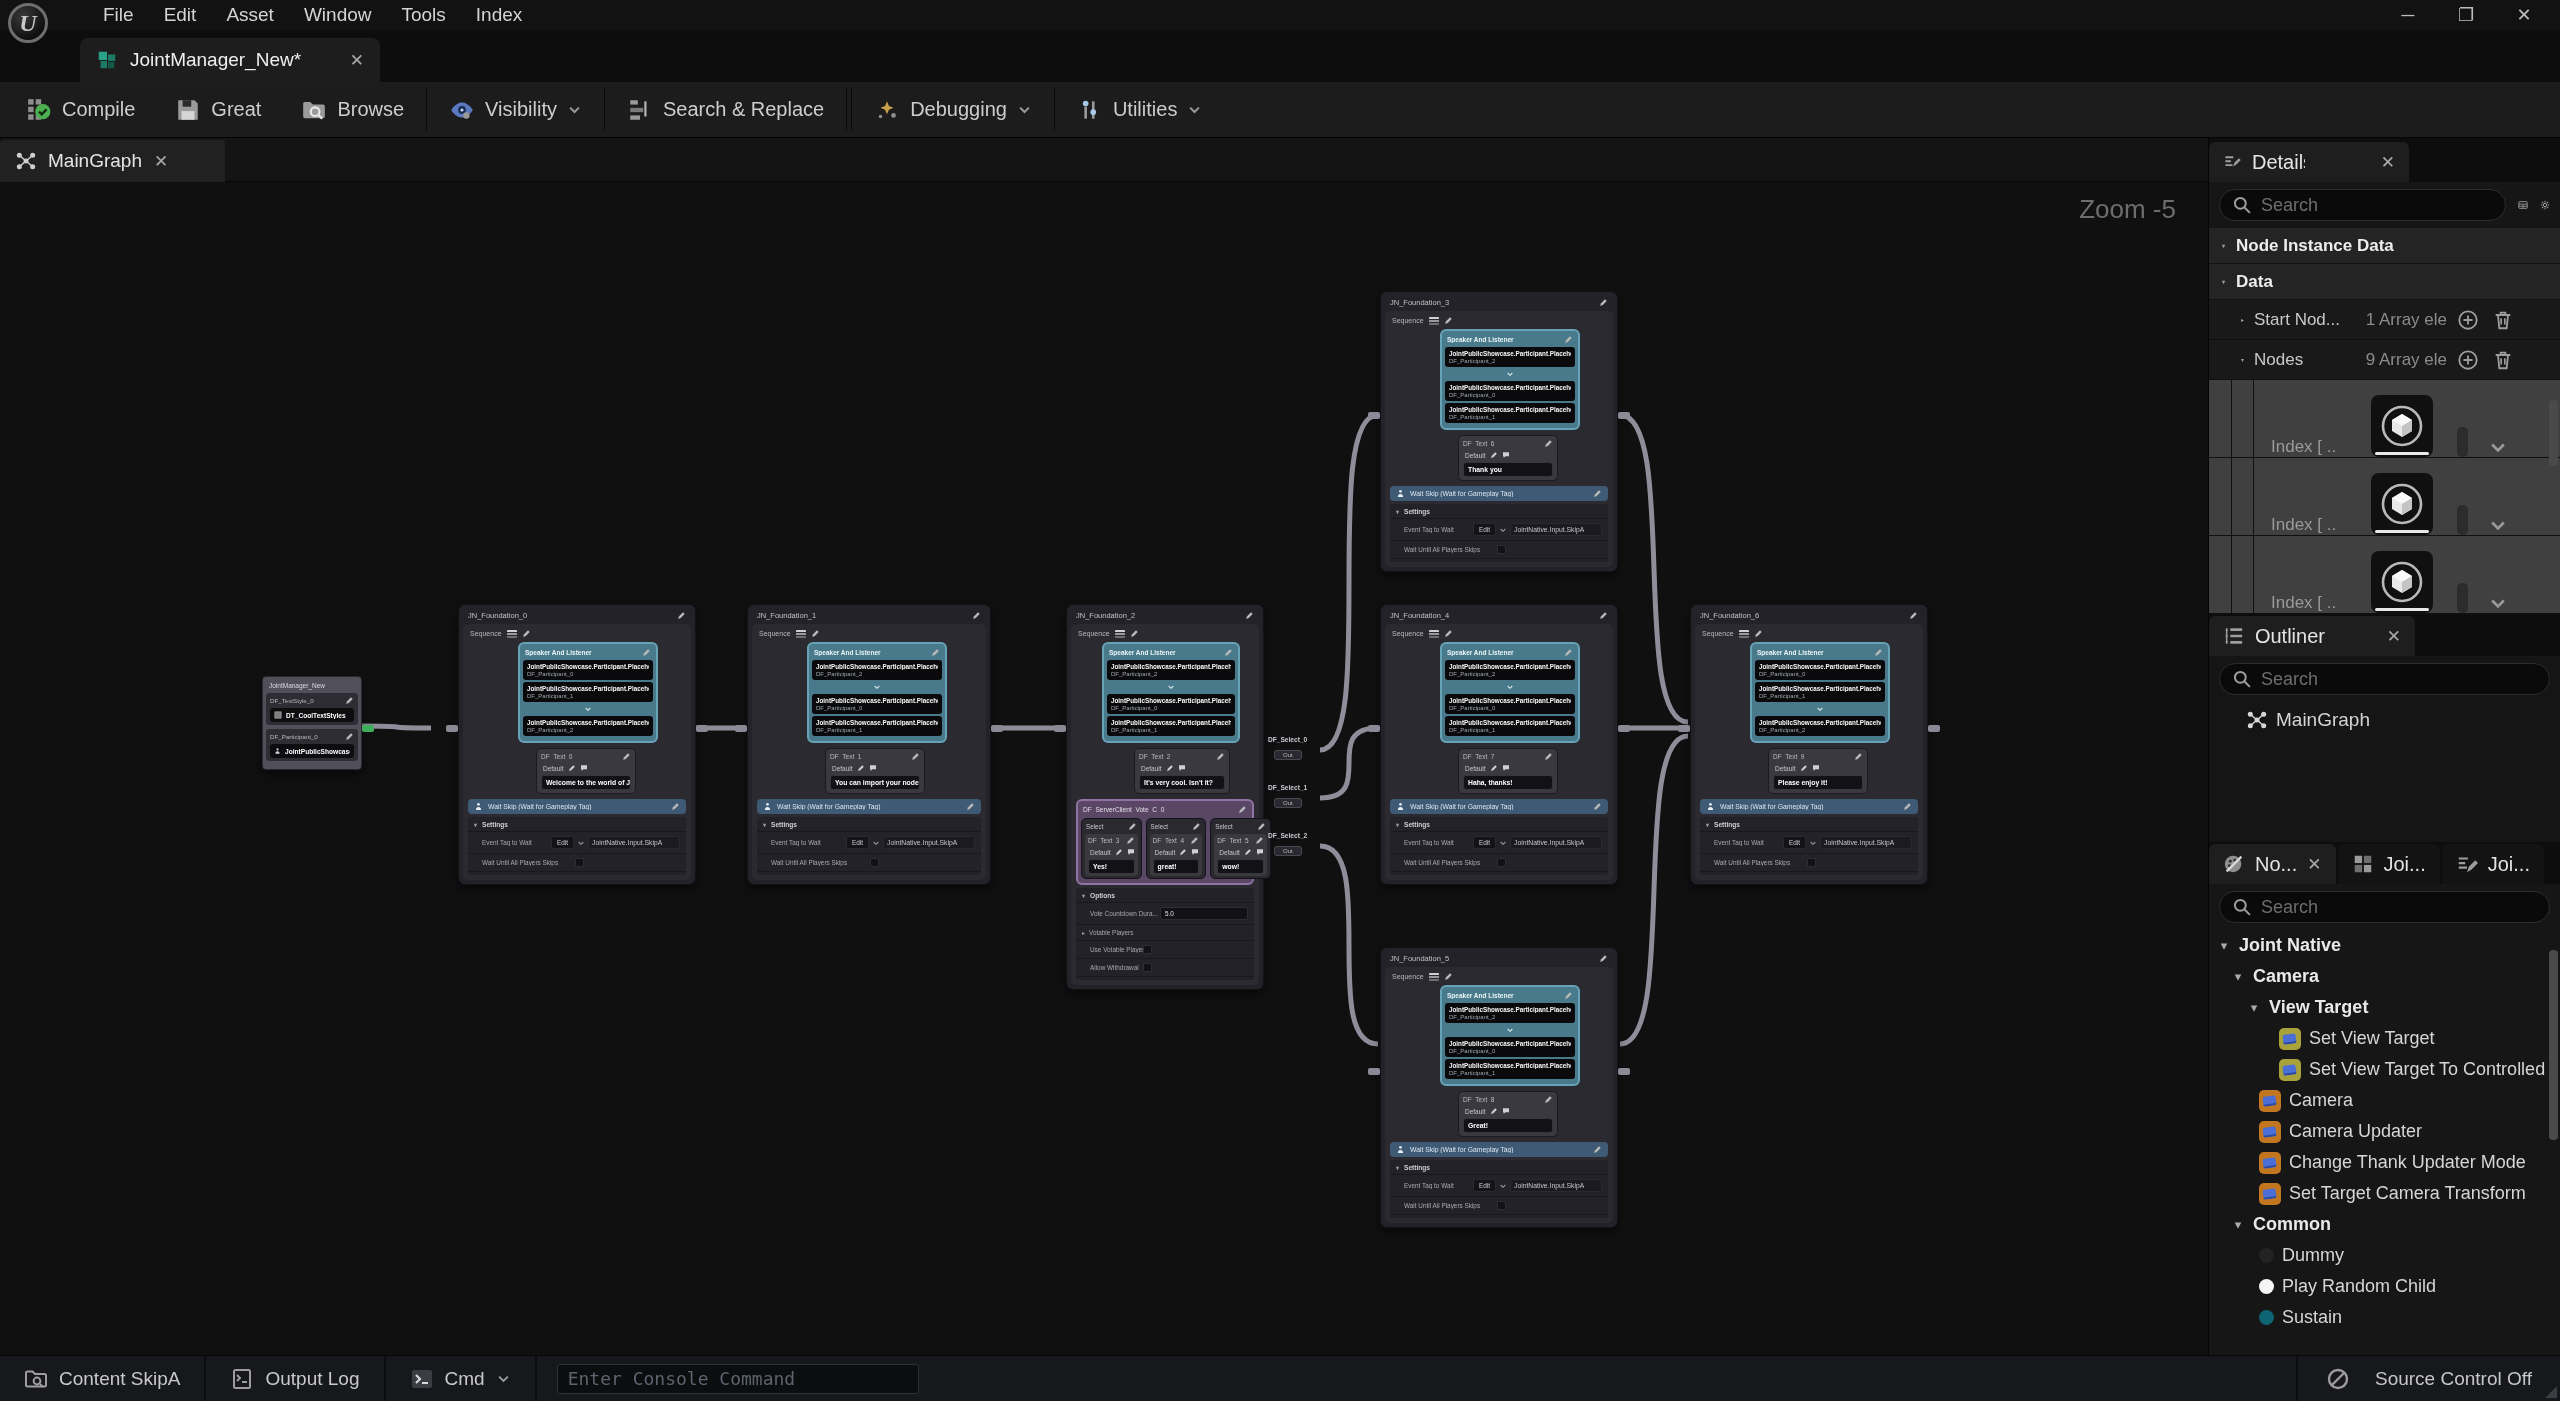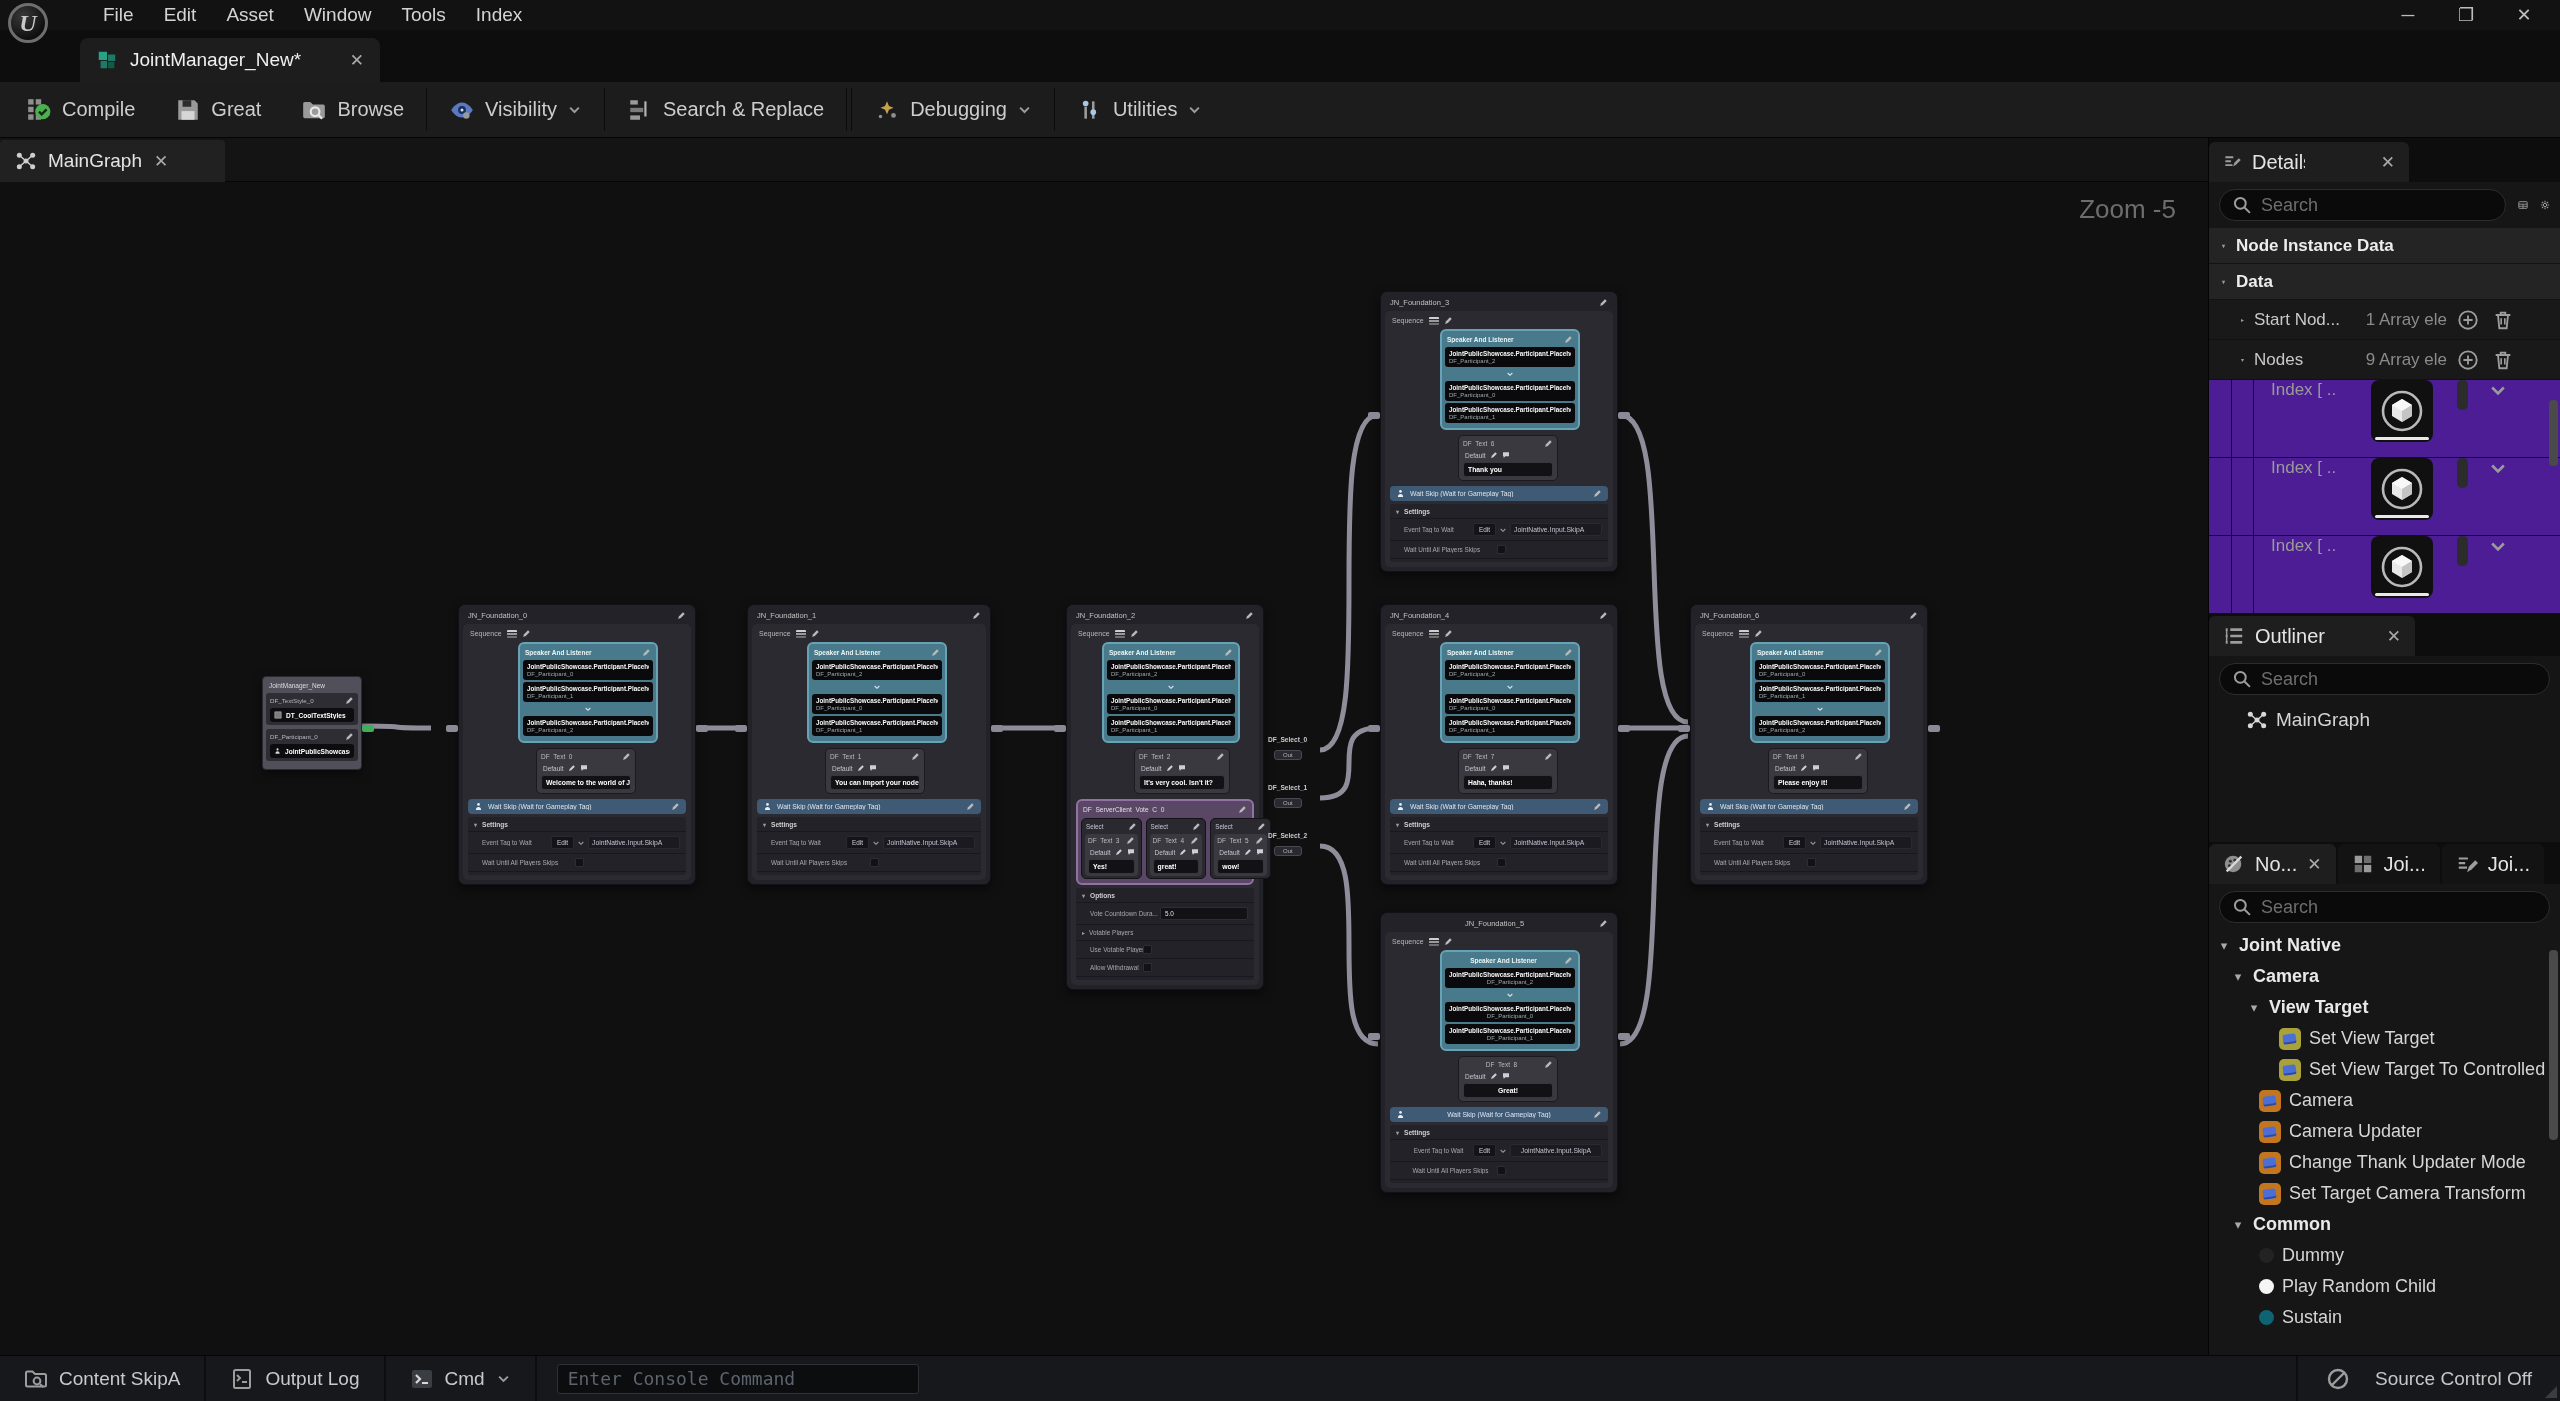--- a/index.html
+++ b/index.html
@@ -102,21 +102,21 @@
 .search-pill{flex:1;height:32px;background:#0a0a0a;border:1px solid #2c2c2c;border-radius:16px;display:flex;align-items:center;gap:9px;padding:0 12px}
 .search-pill input{flex:1;background:transparent;border:none;outline:none;color:#cfcfcf;font-size:18px;font-family:"Liberation Sans",sans-serif}
 .search-pill input::placeholder{color:#6e6e6e}
 .sm-ic{width:20px;height:20px}
 .hdr-ic{width:24px;height:24px}
 .details-cat{height:36px;display:flex;align-items:center;gap:11px;padding-left:13px;background:#242424;border-bottom:1px solid #131313;font-size:17px;font-weight:bold;color:#ededed}
 .details-row{height:40px;display:flex;align-items:center;background:#191919;border-bottom:1px solid #101010;padding-left:32px;gap:10px}
 .dr-label{font-size:17px;color:#c9c9c9;width:118px;white-space:nowrap;overflow:hidden}
 .dr-value{font-size:17px;color:#8b8b8b;flex:1;white-space:nowrap}
 .dr-icons{display:flex;gap:13px;margin-right:46px;color:#a5a5a5}
-.index-row{height:78px;display:flex;align-items:flex-start;background:#4c1d95;border-bottom:1px solid #101010;padding-left:62px;gap:20px;position:relative}
+.index-row{height:78px;display:flex;align-items:flex-end;background:#404040;border-bottom:1px solid #101010;padding-left:62px;gap:20px;position:relative}
 .index-row:before{content:"";position:absolute;left:22px;top:0;bottom:0;width:1px;background:#111}
 .index-row:after{content:"";position:absolute;left:44px;top:0;bottom:0;width:1px;background:#111}
 .ix-label{font-size:17px;color:#9a9a9a;width:80px}
 .ix-tile{width:62px;height:62px;background:#101010;border-radius:8px;display:flex;align-items:center;justify-content:center;position:relative}
 .ix-tile:after{content:"";position:absolute;left:4px;right:4px;bottom:2px;height:3px;background:#e9e9e9;border-radius:2px}
 .ix-pill{width:11px;height:30px;background:#2c2c2c;border-radius:5px;margin-left:4px}
 .scroll-thumb{position:absolute;right:2px;width:9px;background:#4a4a4a;border-radius:4px;z-index:5}
 .outliner-item{height:36px;display:flex;align-items:center;gap:9px;padding-left:38px;font-size:19px;color:#d4d4d4;background:#151515}
 .panel-fill{background:#151515;flex:1}
 .tree{background:#161616;position:relative}
@@ -948,21 +948,21 @@
                 <div class="set-r">
                   <span class="set-lbl">Wait Until All Players Skips</span>
                   <span class="cbox"></span>
                   <span style="width: 96px;"></span>
                 </div>
               </div>
             </div>
             <span class="pin" style="left: -13px; top: 120px;"></span>
             <span class="pin" style="right: -13px; top: 120px;"></span>
           </div>
-          <div class="gnode" style="left: 1380px; top: 774px; width: 238px; text-align: center;">
+          <div class="gnode" style="left: 1380px; top: 809px; width: 238px;">
             <div class="gnode-h">
               <span class="gnode-name">JN_Foundation_5</span>
               <span class="ic" style="width: 9px; height: 9px; color: rgb(185, 185, 185);">
                 <svg viewBox="0 0 24 24">
                   <path d="M3 21l2.5-7L16 3.5 20.5 8 10 18.5z" fill="currentColor"></path>
                 </svg>
               </span>
             </div>
             <div class="gnode-b">
               <div class="seq-row">

